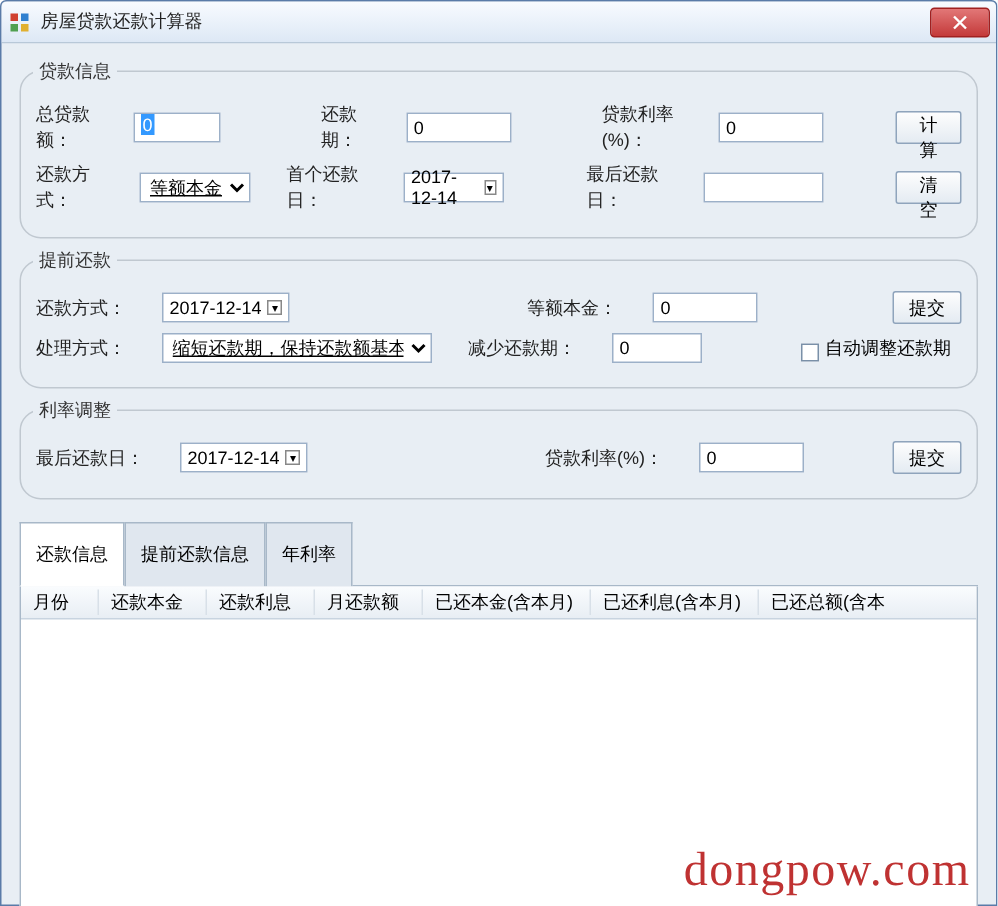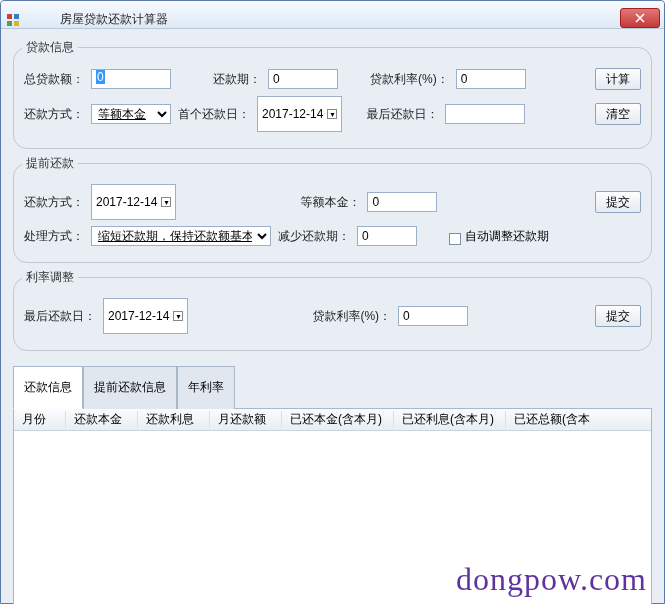--- a/index.html
+++ b/index.html
@@ -1,44 +1,44 @@
 <!DOCTYPE html>
 <html><head>
 <meta charset="utf-8">
 <style>
 * { box-sizing: border-box; margin: 0; padding: 0; }
 body { font-family: "Microsoft YaHei", SimSun, Arial, sans-serif; font-size: 12px; background: #fff; width: 665px; height: 604px; overflow: hidden; }
 .window { width: 665px; height: 604px; border: 1px solid #5a7ba8; border-radius: 4px 4px 0 0; background: #e8eef4; }
-.titlebar { height: 28px; background: linear-gradient(#f8fbff,#dde8f5); border-bottom: 1px solid #b8c8d8; display: flex; align-items: flex-end; padding: 0 4px; border-radius: 4px 4px 0 0; gap: 33px; }
+.titlebar { height: 28px; background: linear-gradient(#f8fbff,#dde8f5); border-bottom: 1px solid #b8c8d8; display: flex; align-items: center; padding: 0 4px; border-radius: 4px 4px 0 0; }
 .titlebar .app-icon { width:16px; height:16px; margin-right:6px; display:inline-flex; align-items:center; justify-content:center; }
 .title-text { flex:1; font-size:12px; color:#222; }
 .close-btn { width:40px; height:20px; background: linear-gradient(#e27777,#c43a3a); border:1px solid #a02020; border-radius:3px; display:flex; align-items:center; justify-content:center; color:#fff; font-weight:bold; cursor:pointer; }
 .content { padding:8px 12px; }
 .group { position:relative; border:1px solid #c0c8d0; border-radius:14px; margin:10px 0 14px 0; padding:14px 10px 10px 10px; background:#e8eef4; }
 .group-title { position:absolute; top:-9px; left:8px; background:#e8eef4; padding:0 4px; font-size:12px; color:#333; }
-.row { display:flex; align-items:center; gap:7px; margin:6px 0; }
+.row { display:flex; align-items:center; gap:24px; margin:6px 0; }
 .lbl { font-size:12px; color:#222; }
 .input { height:20px; border:1px solid #9cb0c8; background:#fff; padding:0 4px; font-size:12px; }
 .w80 { width:80px; } .w60 { width:60px; } .w70 { width:70px; } .w180 { width:180px; }
 .btn { height:22px; min-width:44px; padding:0 10px; border:1px solid #8fa4bc; background:linear-gradient(#fdfdfd,#e4ebf2); border-radius:2px; font-size:12px; cursor:pointer; }
 .select { height:20px; border:1px solid #9cb0c8; background:#fff; font-size:12px; padding:0 2px;text-decoration:underline; }
-.date { display:inline-flex; align-items:center; height:36px; border:1px solid #9cb0c8; background:#fff; padding:0 4px; gap:4px; }
+.date { display:inline-flex; align-items:center; height:20px; border:1px solid #9cb0c8; background:#fff; padding:0 4px; gap:4px; }
 .date .dd { width:10px; height:10px; border:1px solid #888; display:inline-flex; align-items:center; justify-content:center; font-size:8px; cursor:pointer; }
 .chk { width:12px; height:12px; border:1px solid #7a90a8; background:#fff; display:inline-block; vertical-align:middle; margin-right:4px; }
 .spacer { flex:1; }
 .tabs { display:flex; border-bottom:1px solid #a8b8c8; margin-top:4px; }
 .tab { padding:12px 10px; font-size:12px; border:1px solid #a8b8c8; border-bottom:none; background:#e0e7ef; margin-right:0px; cursor:pointer; position:relative; top:1px; }
 .tab.active { background:#fff; border-bottom:1px solid #fff; }
 .tablewrap { border:1px solid #a8b8c8; border-top:none; height:240px; background:#fff; overflow:auto; position:relative; }
 .thead { display:flex; background:linear-gradient(#fafcfe,#e8eef4); border-bottom:1px solid #c8d4e0; height:22px; align-items:center; }
 .th { font-size:12px; padding:0 8px; border-right:1px solid #d8e0e8; white-space:nowrap; }
 .scrollbar { position:absolute; bottom:2px; left:6px; right:6px; height:16px; background:#f0f3f6; border:1px solid #c8d4e0; display:flex; align-items:center; }
 .sb-arrow { width:16px; height:14px; display:flex; align-items:center; justify-content:center; font-size:9px; color:#555; cursor:pointer; }
 .sb-thumb { width:180px; height:12px; background:linear-gradient(#dce5ef,#c4d0de); border:1px solid #a8b8c8; margin-left:2px; cursor:pointer; }
-.watermark { position:absolute; right:18px; bottom:6px; font-size:32px; font-family:Georgia,serif; color:#4c1d95; opacity:0.9; letter-spacing:1px; pointer-events:none; }
+.watermark { position:absolute; right:18px; bottom:6px; font-size:32px; font-family:Georgia,serif; color:#b91c1c; opacity:0.9; letter-spacing:1px; pointer-events:none; }
 .sel-hl { background:#3399ff; color:#fff; padding:0 1px; }
 </style>
 </head>
 <body>
 
 <div class="window">
   <div class="titlebar">
     <span class="app-icon">
       <svg width="14" height="14" viewBox="0 0 14 14">
           <rect x="1" y="1" width="5" height="5" fill="#d04030"></rect>

